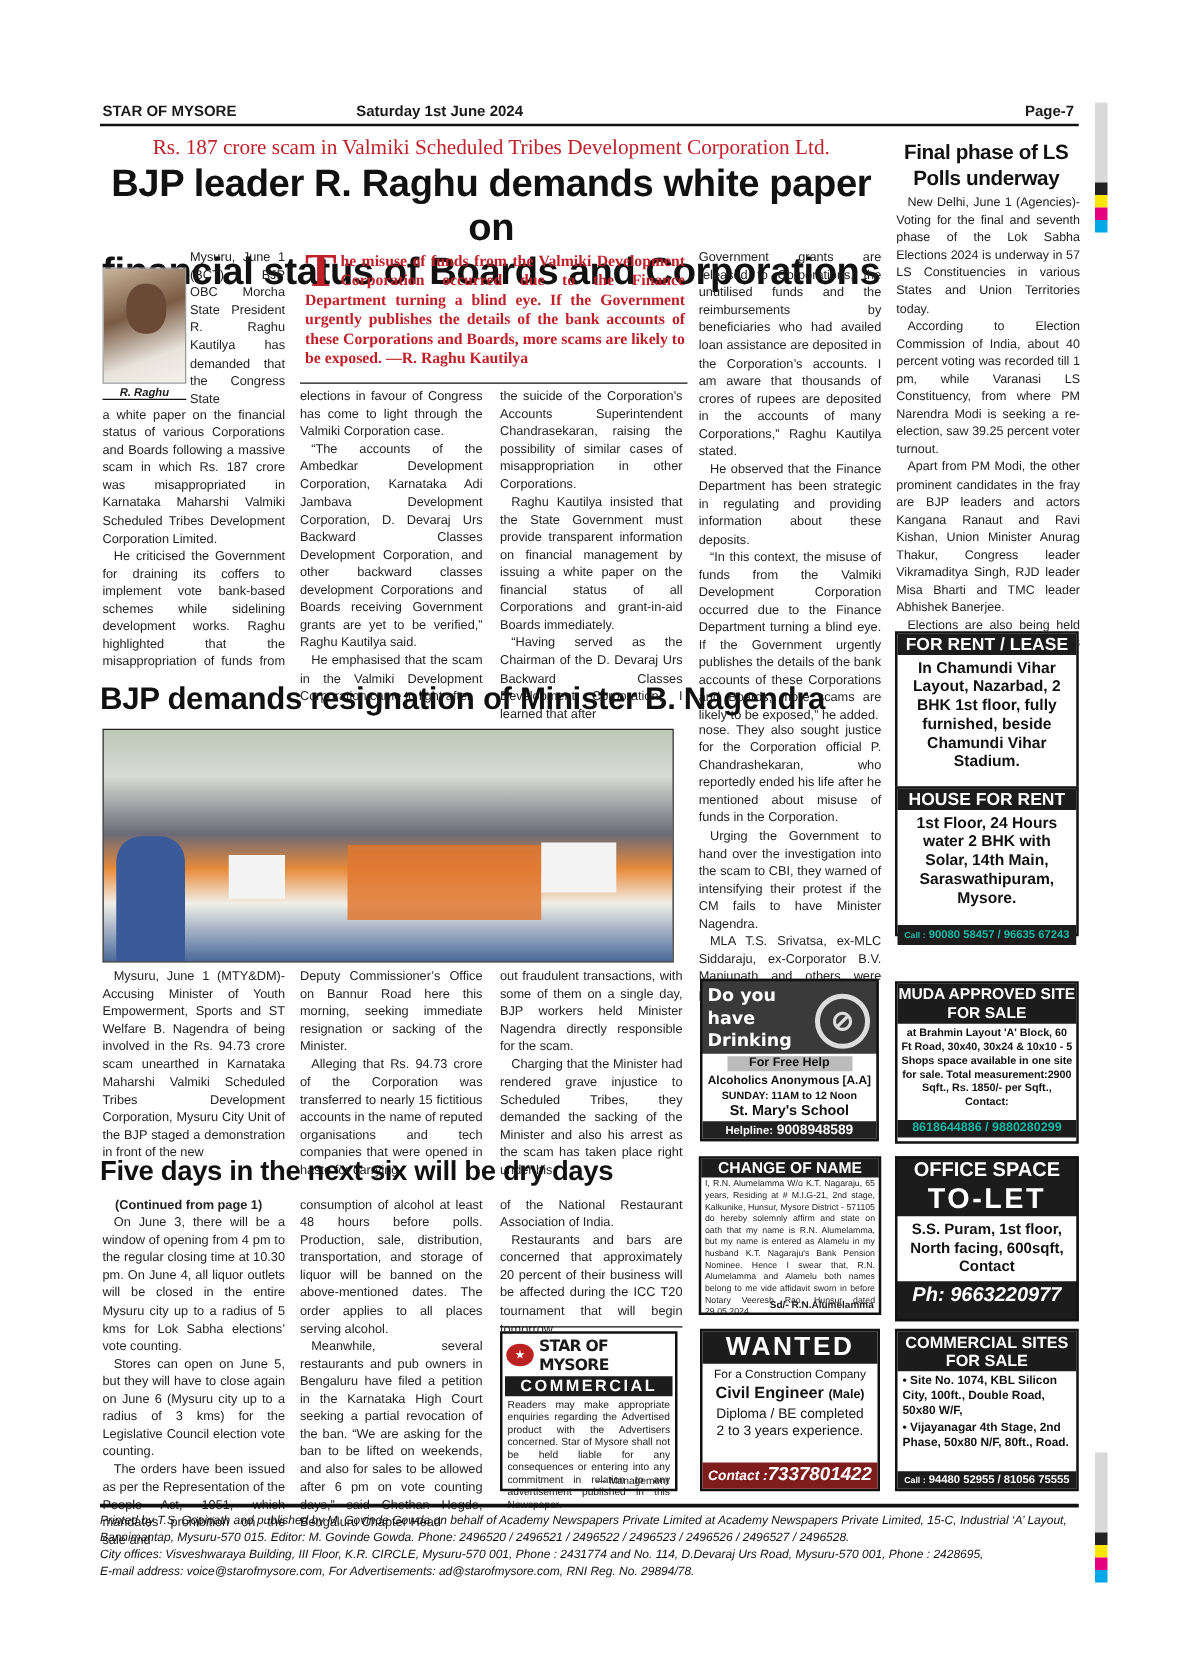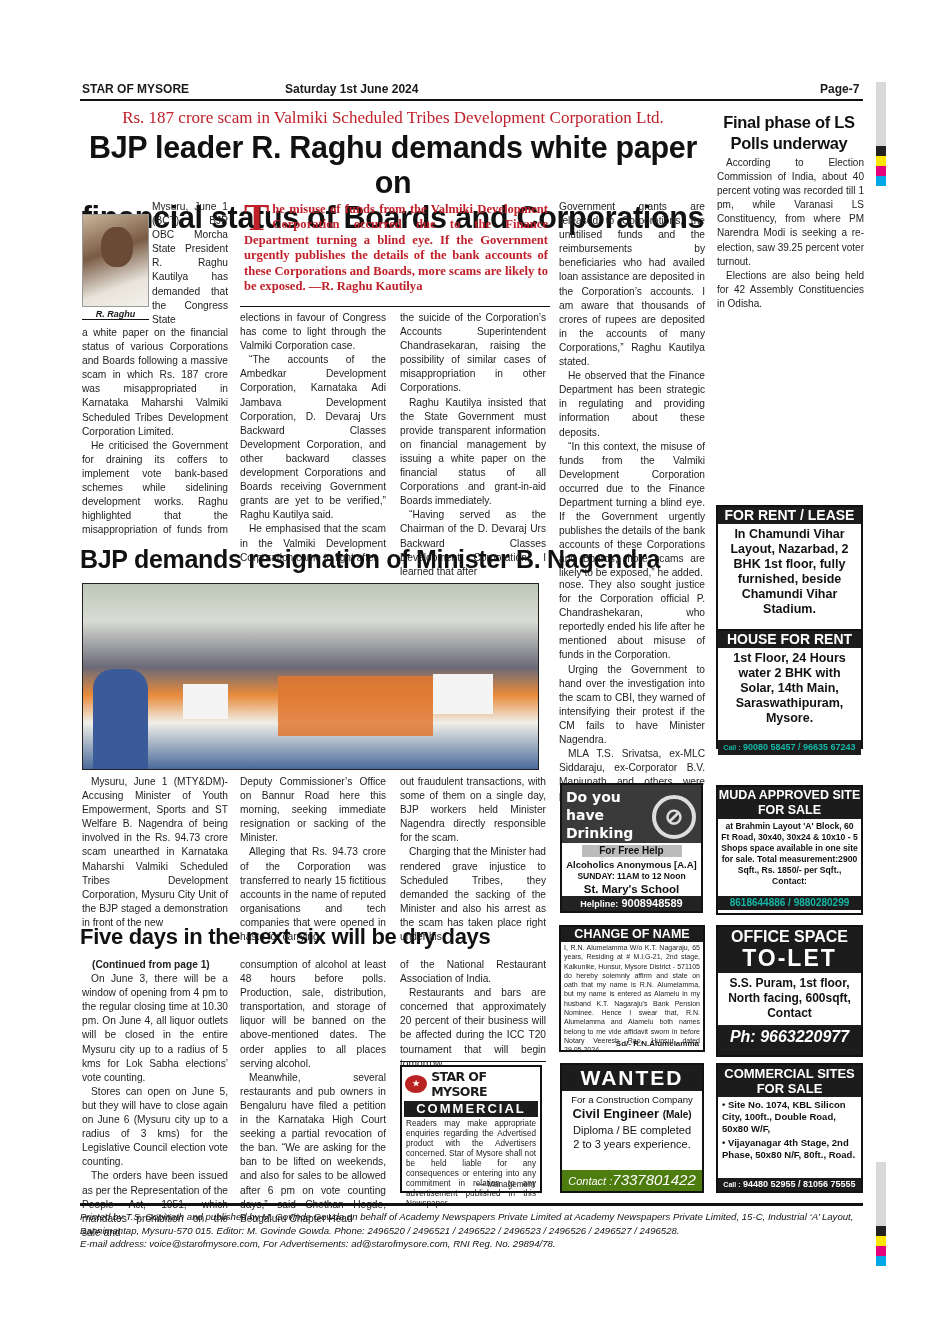--- a/index.html
+++ b/index.html
@@ -65,21 +65,23 @@
   <p>“Having served as the Chairman of the D. Devaraj Urs Backward Classes Development Corporation, I learned that after</p>
 </div>
 <div class="abs txt" style="left:559px;top:200px;width:146px">
   <p class="noind">Government grants are released to Corporations, the unutilised funds and the reimbursements by beneficiaries who had availed loan assistance are deposited in the Corporation’s accounts. I am aware that thousands of crores of rupees are deposited in the accounts of many Corporations,” Raghu Kautilya stated.</p>
   <p>He observed that the Finance Department has been strategic in regulating and providing information about these deposits.</p>
   <p>“In this context, the misuse of funds from the Valmiki Development Corporation occurred due to the Finance Department turning a blind eye. If the Government urgently publishes the details of the bank accounts of these Corporations and Boards, more scams are likely to be exposed,” he added.</p>
 </div>
 
 <div class="abs h1" style="left:714px;top:112px;width:150px;font-size:16.5px;line-height:21px">Final phase of LS Polls underway</div>
 <div class="abs txt" style="left:717px;top:156px;width:147px;font-size:10px">
+  <p>New Delhi, June 1 (Agencies)- Voting for the final and seventh phase of the Lok Sabha Elections 2024 is underway in 57 LS Constituencies in various States and Union Territories today.</p>
   <p>According to Election Commission of India, about 40 percent voting was recorded till 1 pm, while Varanasi LS Constituency, from where PM Narendra Modi is seeking a re-election, saw 39.25 percent voter turnout.</p>
+  <p>Apart from PM Modi, the other prominent candidates in the fray are BJP leaders and actors Kangana Ranaut and Ravi Kishan, Union Minister Anurag Thakur, Congress leader Vikramaditya Singh, RJD leader Misa Bharti and TMC leader Abhishek Banerjee.</p>
   <p>Elections are also being held for 42 Assembly Constituencies in Odisha.</p>
 </div>
 
 <div class="abs h1" style="left:80px;top:543px;width:626px;font-size:25px;line-height:32px;text-align:left">BJP demands resignation of Minister B. Nagendra</div>
 <div class="abs" style="left:82px;top:583px;width:457px;height:187px;border:1px solid #222;background:linear-gradient(180deg,#bcc7b8 0%,#d9dcd3 20%,#6b6a78 45%,#e88a3a 60%,#f0efe9 75%,#4a6a9a 100%);overflow:hidden">
   <div style="position:absolute;left:195px;top:92px;width:155px;height:60px;background:#e07830;opacity:.85"></div>
   <div style="position:absolute;left:10px;top:85px;width:55px;height:100px;background:#3a5a9a;border-radius:20px 20px 0 0"></div>
   <div style="position:absolute;left:350px;top:90px;width:60px;height:40px;background:#f4f4f4"></div>
   <div style="position:absolute;left:100px;top:100px;width:45px;height:35px;background:#f4f4f4"></div>
 </div>
@@ -162,40 +164,41 @@
   <div style="font-size:8.2px;line-height:10px;padding:2px 4px;text-align:justify">Readers may make appropriate enquiries regarding the Advertised product with the Advertisers concerned. Star of Mysore shall not be held liable for any consequences or entering into any commitment in relation to any advertisement published in this Newspaper.</div>
   <div style="position:absolute;right:5px;bottom:2px;font-size:8.2px">— Management</div>
 </div>
 
 <div class="abs" style="left:560px;top:1063px;width:144px;height:130px;border:2px solid #111;background:#fff;text-align:center;color:#111">
   <div style="background:#1c1c1c;color:#fff;font-weight:bold;font-size:21px;line-height:26px;letter-spacing:2px">WANTED</div>
   <div style="font-size:9.5px;line-height:13px;margin-top:2px">For a Construction Company</div>
   <div style="font-size:13px;line-height:16px;font-weight:bold"><span>Civil Engineer</span> <span style="font-size:10px">(Male)</span></div>
   <div style="font-size:11px;line-height:14px">Diploma / BE completed</div>
   <div style="font-size:11px;line-height:14px">2 to 3 years experience.</div>
-  <div style="position:absolute;left:0;bottom:0;width:140px;background:#4d7c0f;color:#fff;font-weight:normal;font-size:15px;line-height:20px;font-style:italic"><span style="font-size:11px">Contact :</span><span>7337801422</span></div>
+  <div style="position:absolute;left:0;bottom:0;width:140px;background:#7f1d1d;color:#fff;font-weight:bold;font-size:15px;line-height:20px;font-style:italic"><span style="font-size:11px">Contact :</span><span>7337801422</span></div>
 </div>
 
 <div class="abs" style="left:716px;top:925px;width:147px;height:132px;border:2px solid #111;background:#1c1c1c;color:#fff;text-align:center;font-weight:bold">
   <div style="font-size:16px;line-height:19px">OFFICE SPACE</div>
   <div style="font-size:23px;line-height:25px;letter-spacing:2px">TO-LET</div>
   <div style="background:#fff;color:#111;font-size:12px;line-height:15px;padding:3px 3px;margin:2px 0;height:52px">S.S. Puram, 1st floor, North facing, 600sqft, Contact</div>
   <div style="font-size:16px;line-height:20px;font-style:italic"><span>Ph:</span> <span>9663220977</span></div>
 </div>
 
 <div class="abs" style="left:716px;top:1063px;width:147px;height:130px;border:2px solid #111;background:#fff;color:#111">
   <div style="background:#1c1c1c;color:#fff;font-weight:bold;font-size:13px;line-height:15px;text-align:center;padding:1px 0">COMMERCIAL SITES FOR SALE</div>
   <div style="font-size:9.5px;line-height:12px;font-weight:bold;padding:2px 4px">• Site No. 1074, KBL Silicon City, 100ft., Double Road, 50x80 W/F,</div>
   <div style="font-size:9.5px;line-height:12px;font-weight:bold;padding:0 4px">• Vijayanagar 4th Stage, 2nd Phase, 50x80 N/F, 80ft., Road.</div>
   <div style="position:absolute;left:0;bottom:0;width:143px;background:#1c1c1c;color:#fff;font-weight:bold;font-size:9px;line-height:13px;text-align:center"><span style="font-size:7px">Call :</span> <span>94480 52955 / 81056 75555</span></div>
 </div>
 
 <div class="abs rule" style="left:80px;top:1203px;width:783px;height:3px"></div>
 <div class="abs" style="left:80px;top:1210px;width:785px;font-size:9.6px;line-height:13.5px;font-style:italic;font-weight:normal;color:#111">
   <div>Printed by T.S. Gopinath and published by M. Govinde Gowda on behalf of Academy Newspapers Private Limited at Academy Newspapers Private Limited, 15-C, Industrial ‘A’ Layout, Bannimantap, Mysuru-570 015.  Editor: M. Govinde Gowda.  Phone: 2496520 / 2496521 / 2496522 / 2496523 / 2496526 / 2496527 / 2496528.</div>
+  <div>City offices: Visveshwaraya Building, III Floor, K.R. CIRCLE, Mysuru-570 001, Phone : 2431774 and No. 114, D.Devaraj Urs Road, Mysuru-570 001, Phone : 2428695,</div>
   <div>E-mail address: voice@starofmysore.com, For Advertisements: ad@starofmysore.com, RNI Reg. No. 29894/78.</div>
 </div>
 
 <div class="bar" style="top:82px;height:64px;background:#d9d9d9"></div>
 <div class="bar" style="top:146px;height:10px;background:#222"></div>
 <div class="bar" style="top:156px;height:10px;background:#ffe600"></div>
 <div class="bar" style="top:166px;height:10px;background:#e6007e"></div>
 <div class="bar" style="top:176px;height:10px;background:#00a8e8"></div>
 <div class="bar" style="top:1162px;height:64px;background:#d9d9d9"></div>
 <div class="bar" style="top:1226px;height:10px;background:#222"></div>

